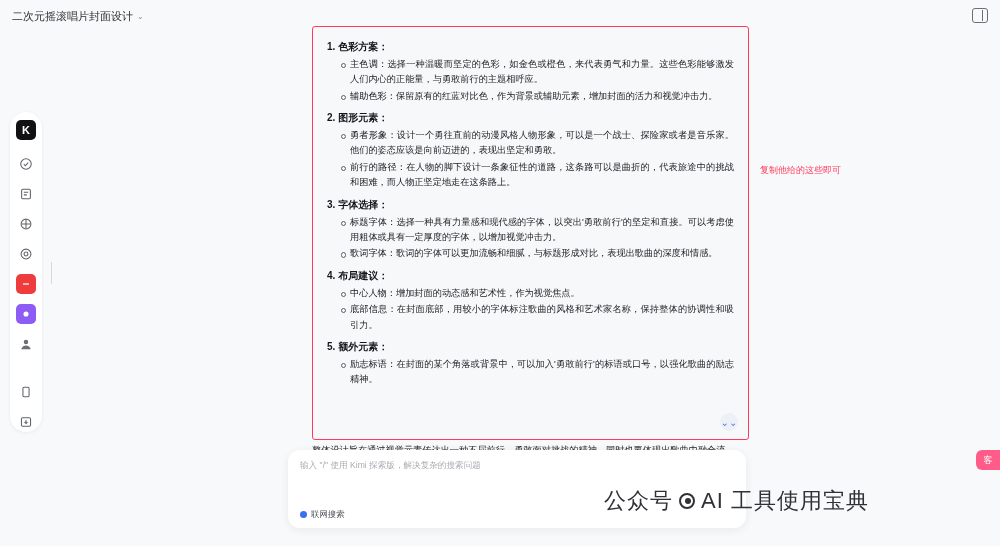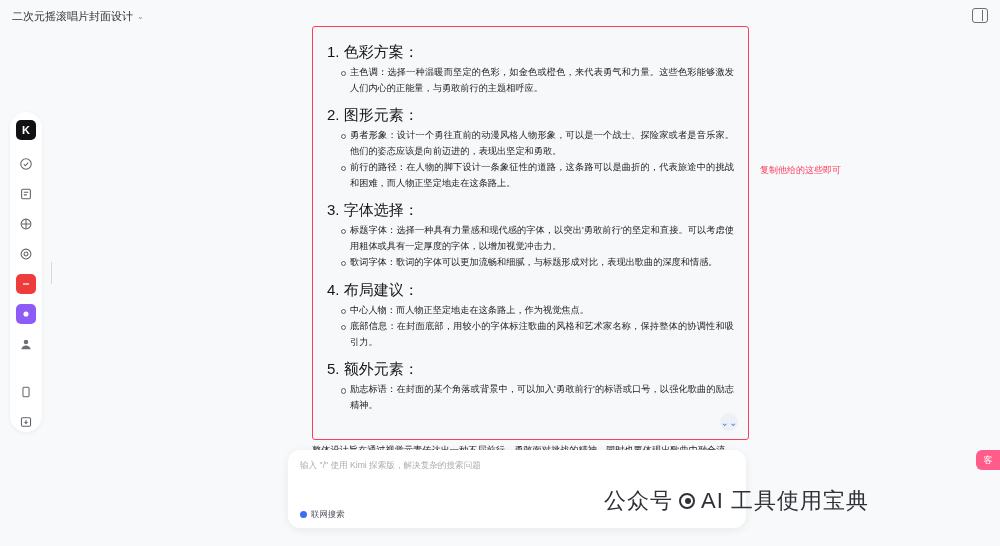--- a/index.html
+++ b/index.html
@@ -67,21 +67,21 @@
     border: 1.4px solid #ff3b5c;
     border-radius: 3px;
     padding: 12px 14px 8px 14px;
     overflow: hidden;
   }
   .answer-body { font-size: 9.2px; color: #1c1d20; line-height: 1.68; }
 
   ol.sections { list-style: none; counter-reset: sec; }
   ol.sections > li { counter-increment: sec; margin-bottom: 6px; }
   .sec-head {
-    font-weight: normal; font-size: 15px; color: #15161a;
+    font-weight: bold; font-size: 10px; color: #15161a;
     margin-bottom: 1px;
   }
   .sec-head::before { content: counter(sec) ". "; }
 
   ul.bullets { list-style: none; margin-left: 14px; }
   ul.bullets > li {
     position: relative; padding-left: 9px; margin-bottom: 1px;
     text-align: justify;
   }
   ul.bullets > li::before {
@@ -241,20 +241,23 @@
   <div class="answer-card">
     <div class="answer-body">
       <ol class="sections">
 
         <li>
           <div class="sec-head">色彩方案：</div>
           <ul class="bullets">
             <li>
               <span class="b-label">主色调：</span><span>选择一种温暖而坚定的色彩，如金色或橙色，来代表勇气和力量。这些色彩能够激发人们内心的正能量，与勇敢前行的主题相呼应。</span>
             </li>
+            <li>
+              <span class="b-label">辅助色彩：</span><span>保留原有的红蓝对比色，作为背景或辅助元素，增加封面的活力和视觉冲击力。</span>
+            </li>
           </ul>
         </li>
 
         <li>
           <div class="sec-head">图形元素：</div>
           <ul class="bullets">
             <li>
               <span class="b-label">勇者形象：</span><span>设计一个勇往直前的动漫风格人物形象，可以是一个战士、探险家或者是音乐家。他们的姿态应该是向前迈进的，表现出坚定和勇敢。</span>
             </li>
             <li>
@@ -272,21 +275,21 @@
             <li>
               <span class="b-label">歌词字体：</span><span>歌词的字体可以更加流畅和细腻，与标题形成对比，表现出歌曲的深度和情感。</span>
             </li>
           </ul>
         </li>
 
         <li>
           <div class="sec-head">布局建议：</div>
           <ul class="bullets">
             <li>
-              <span class="b-label">中心人物：</span><span>而人物正坚定地走在这条路上，作为视觉焦点。</span>
+              <span class="b-label">中心人物：</span><span>增加封面的动态感和艺术性，作为视觉焦点。</span>
             </li>
             <li>
               <span class="b-label">底部信息：</span><span>在封面底部，用较小的字体标注歌曲的风格和艺术家名称，保持整体的协调性和吸引力。</span>
             </li>
           </ul>
         </li>
 
         <li>
           <div class="sec-head">额外元素：</div>
           <ul class="bullets">

